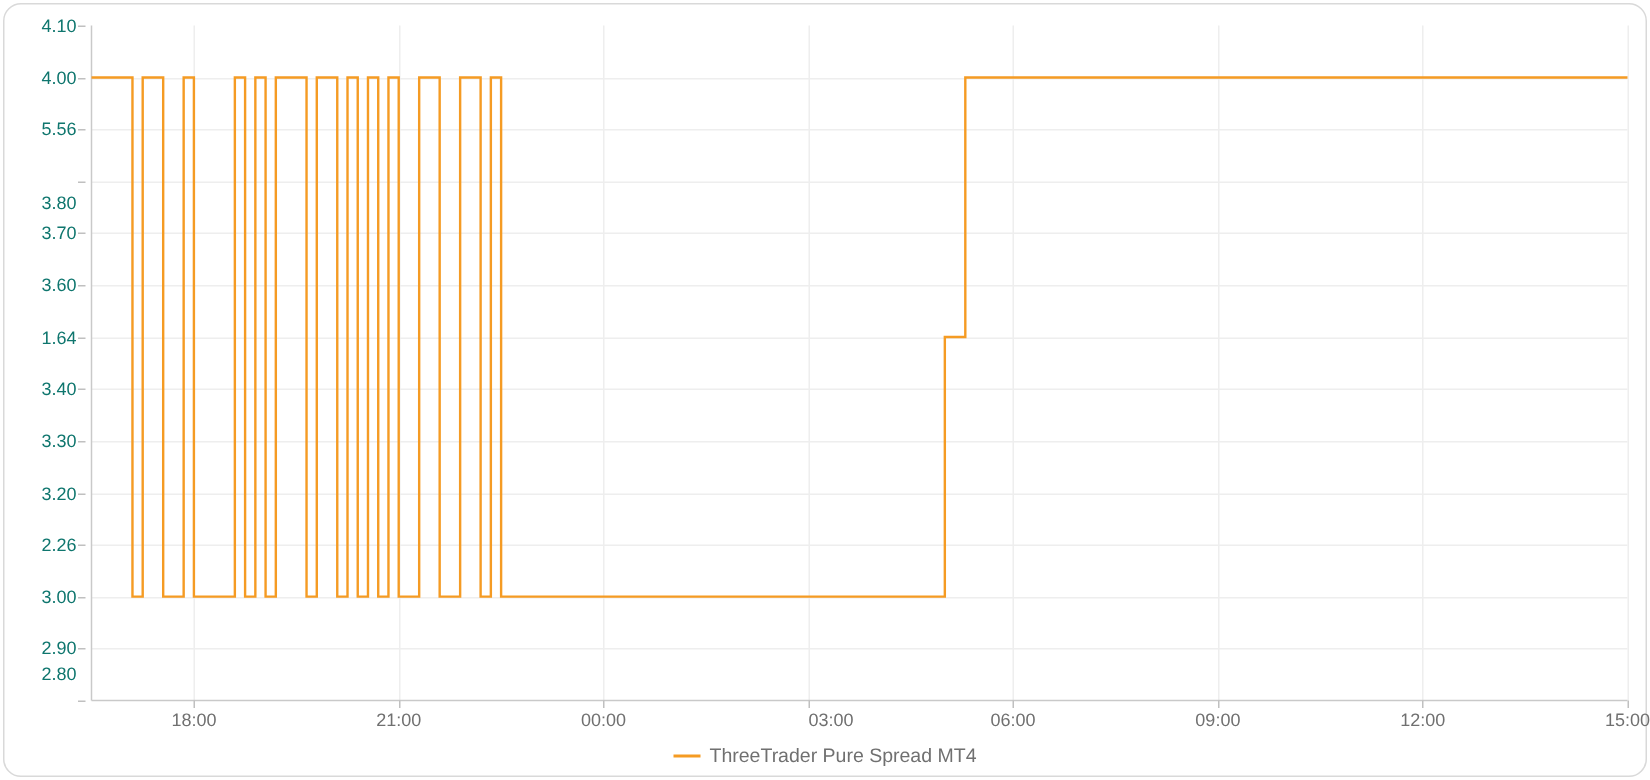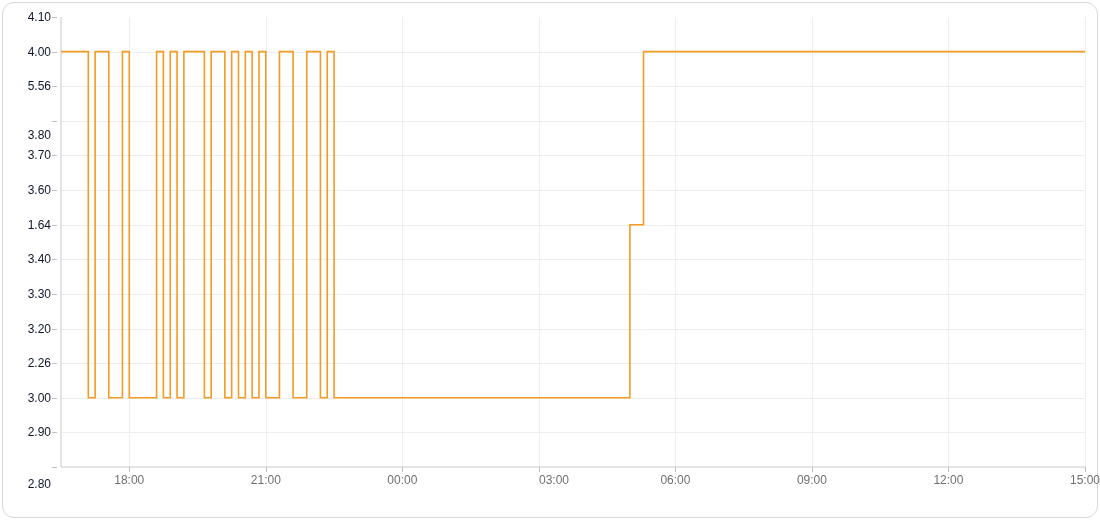--- a/index.html
+++ b/index.html
@@ -32,21 +32,21 @@
     left: 0;
     top: 14px;
     width: 54px;
     height: 450px;
   }
   .y-tick-label {
     position: absolute;
     right: 6px;
     transform: translateY(-50%);
     font-size: 12px;
-    color: #0f172a;
+    color: #0f766e;
     text-align: right;
   }
   .x-axis {
     position: absolute;
     left: 58px;
     top: 464px;
     width: 1024px;
     height: 22px;
   }
   .x-tick-label {
@@ -122,21 +122,21 @@
     border-top-width: 2px;
     border-top-style: solid;
   }
 </style>
 </head>
 <body>
 
 <div class="chart-card">
 
   <div class="y-axis">
-      <div class="y-tick-label" style="top: 467px;">2.80</div>
+      <div class="y-tick-label" style="top: 432px;">2.80</div>
       <div class="y-tick-mark" style="top: 450px;"></div>
       <div class="y-tick-label" style="top: 415.385px;">2.90</div>
       <div class="y-tick-mark" style="top: 415.385px;"></div>
       <div class="y-tick-label" style="top: 380.769px;">3.00</div>
       <div class="y-tick-mark" style="top: 380.769px;"></div>
       <div class="y-tick-label" style="top: 346.154px;">2.26</div>
       <div class="y-tick-mark" style="top: 346.154px;"></div>
       <div class="y-tick-label" style="top: 311.538px;">3.20</div>
       <div class="y-tick-mark" style="top: 311.538px;"></div>
       <div class="y-tick-label" style="top: 276.923px;">3.30</div>
@@ -201,14 +201,20 @@
       <div class="x-tick-label" style="left: 614.4px;">06:00</div>
       <div class="x-tick-mark" style="left: 614.4px;"></div>
       <div class="x-tick-label" style="left: 750.933px;">09:00</div>
       <div class="x-tick-mark" style="left: 750.933px;"></div>
       <div class="x-tick-label" style="left: 887.467px;">12:00</div>
       <div class="x-tick-mark" style="left: 887.467px;"></div>
       <div class="x-tick-label" style="left: 1024px;">15:00</div>
       <div class="x-tick-mark" style="left: 1024px;"></div>
     </div>
 
+  <div class="legend">
+    <span class="legend-item">
+      <span class="legend-swatch" style="border-top-color: rgb(245, 155, 35);"></span>
+      <span>ThreeTrader Pure Spread MT4</span>
+    </span>
+  </div>
 
 </div>
 
 </body></html>

